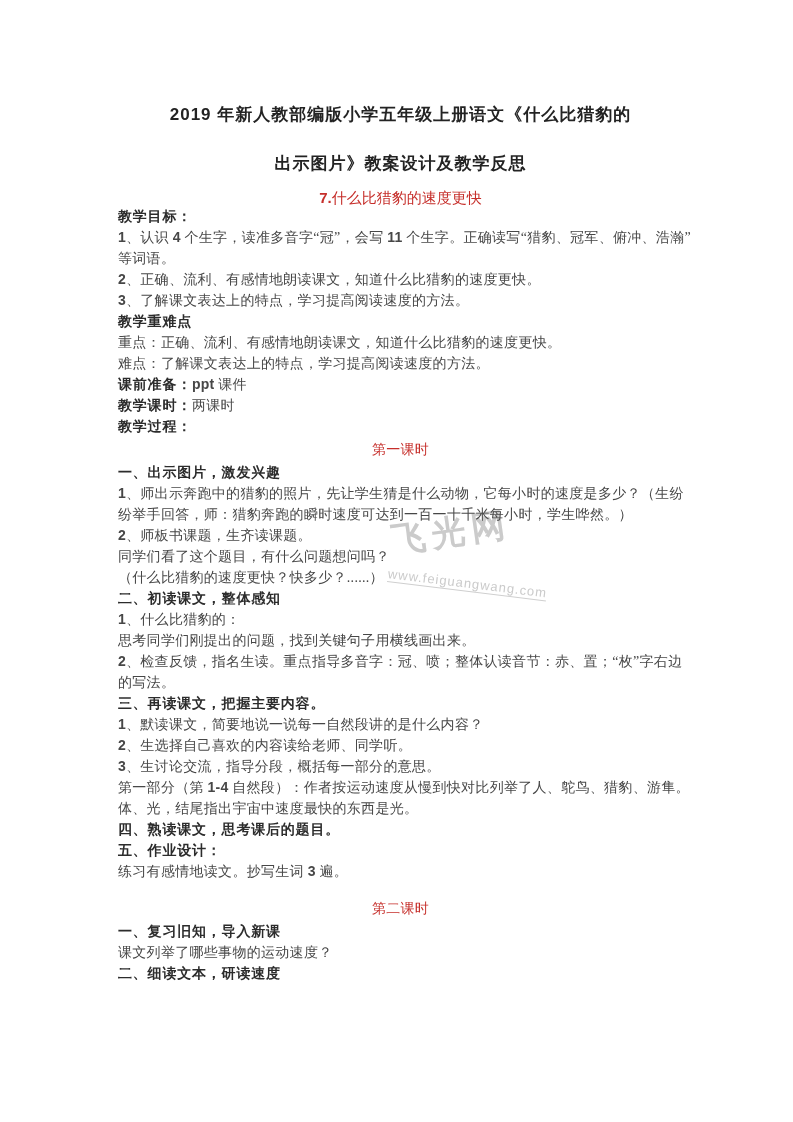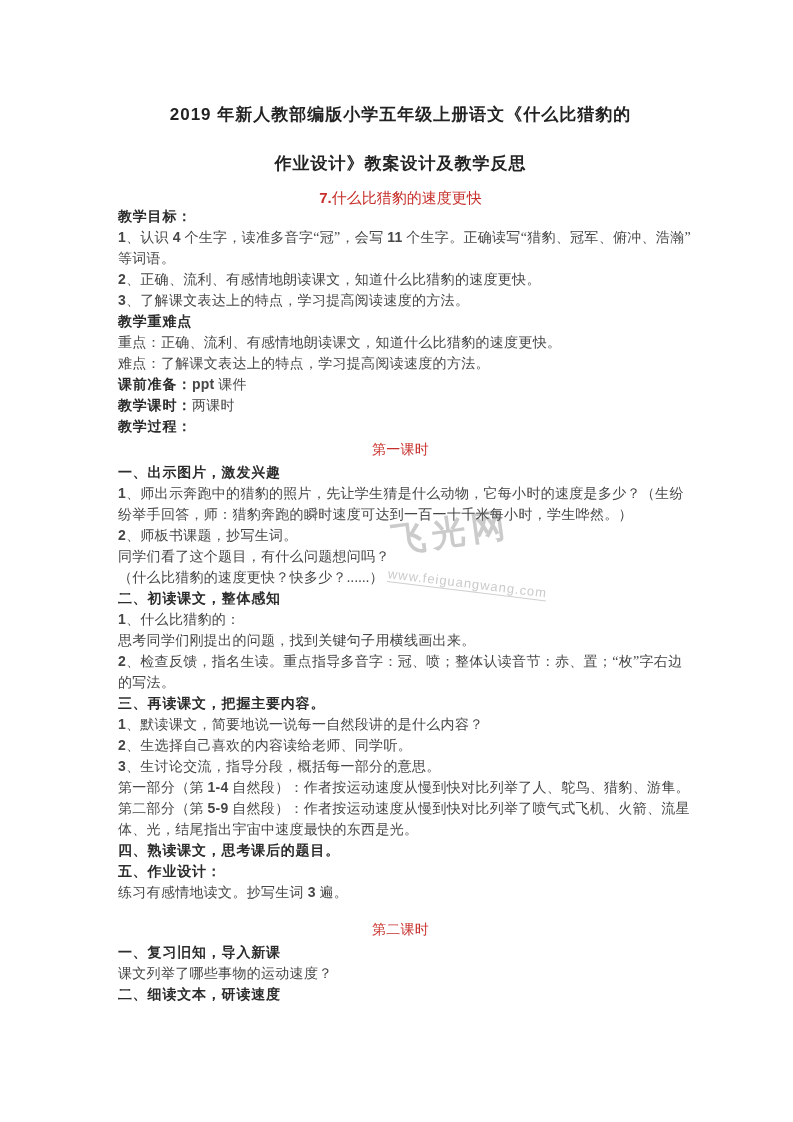--- a/index.html
+++ b/index.html
@@ -95,55 +95,54 @@
 <body>
 
 <div class="page">
   <div class="watermark">
     <span class="logo">飞光网</span>
     <span class="url">www.feiguangwang.com</span>
   </div>
   <div class="content">
     <div class="doc-title">
       <div>2019 年新人教部编版小学五年级上册语文《什么比猎豹的</div>
-      <div>作业设计》教案设计及教学反思</div>
+      <div>出示图片》教案设计及教学反思</div>
     </div>
     <div class="subtitle">
       <span class="num">7.</span><span>什么比猎豹的速度更快</span>
     </div>
     <div class="doc-body">
         <div class="line heading"><span class="seg-b">教学目标：</span></div>
         <div class="line body"><span class="seg-n">1</span><span class="seg-p">、认识 </span><span class="seg-n">4</span><span class="seg-p"> 个生字，读准多音字“冠”，会写 </span><span class="seg-n">11</span><span class="seg-p"> 个生字。正确读写“猎豹、冠军、俯冲、浩瀚”</span></div>
         <div class="line body"><span class="seg-p">等词语。</span></div>
         <div class="line body"><span class="seg-n">2</span><span class="seg-p">、正确、流利、有感情地朗读课文，知道什么比猎豹的速度更快。</span></div>
         <div class="line body"><span class="seg-n">3</span><span class="seg-p">、了解课文表达上的特点，学习提高阅读速度的方法。</span></div>
         <div class="line heading"><span class="seg-b">教学重难点</span></div>
         <div class="line body"><span class="seg-p">重点：正确、流利、有感情地朗读课文，知道什么比猎豹的速度更快。</span></div>
         <div class="line body"><span class="seg-p">难点：了解课文表达上的特点，学习提高阅读速度的方法。</span></div>
         <div class="line body"><span class="seg-b">课前准备：</span><span class="seg-n">ppt</span><span class="seg-p"> 课件</span></div>
         <div class="line body"><span class="seg-b">教学课时：</span><span class="seg-p">两课时</span></div>
         <div class="line heading"><span class="seg-b">教学过程：</span></div>
         <div class="line chapter"><span class="seg-p">第一课时</span></div>
         <div class="line heading"><span class="seg-b">一、出示图片，激发兴趣</span></div>
         <div class="line body"><span class="seg-n">1</span><span class="seg-p">、师出示奔跑中的猎豹的照片，先让学生猜是什么动物，它每小时的速度是多少？（生纷</span></div>
         <div class="line body"><span class="seg-p">纷举手回答，师：猎豹奔跑的瞬时速度可达到一百一十千米每小时，学生哗然。）</span></div>
-        <div class="line body"><span class="seg-n">2</span><span class="seg-p">、师板书课题，抄写生词。</span></div>
+        <div class="line body"><span class="seg-n">2</span><span class="seg-p">、师板书课题，生齐读课题。</span></div>
         <div class="line body"><span class="seg-p">同学们看了这个题目，有什么问题想问吗？</span></div>
         <div class="line body"><span class="seg-p">（什么比猎豹的速度更快？快多少？......）</span></div>
         <div class="line heading"><span class="seg-b">二、初读课文，整体感知</span></div>
         <div class="line body"><span class="seg-n">1</span><span class="seg-p">、什么比猎豹的：</span></div>
         <div class="line body"><span class="seg-p">思考同学们刚提出的问题，找到关键句子用横线画出来。</span></div>
         <div class="line body"><span class="seg-n">2</span><span class="seg-p">、检查反馈，指名生读。重点指导多音字：冠、喷；整体认读音节：赤、置；“枚”字右边</span></div>
         <div class="line body"><span class="seg-p">的写法。</span></div>
         <div class="line heading"><span class="seg-b">三、再读课文，把握主要内容。</span></div>
         <div class="line body"><span class="seg-n">1</span><span class="seg-p">、默读课文，简要地说一说每一自然段讲的是什么内容？</span></div>
         <div class="line body"><span class="seg-n">2</span><span class="seg-p">、生选择自己喜欢的内容读给老师、同学听。</span></div>
         <div class="line body"><span class="seg-n">3</span><span class="seg-p">、生讨论交流，指导分段，概括每一部分的意思。</span></div>
         <div class="line body"><span class="seg-p">第一部分（第 </span><span class="seg-n">1-4</span><span class="seg-p"> 自然段）：作者按运动速度从慢到快对比列举了人、鸵鸟、猎豹、游隼。</span></div>
-        <div class="line body"><span class="seg-p">第二部分（第 </span><span class="seg-n">5-9</span><span class="seg-p"> 自然段）：作者按运动速度从慢到快对比列举了喷气式飞机、火箭、流星</span></div>
         <div class="line body"><span class="seg-p">体、光，结尾指出宇宙中速度最快的东西是光。</span></div>
         <div class="line heading"><span class="seg-b">四、熟读课文，思考课后的题目。</span></div>
         <div class="line heading"><span class="seg-b">五、作业设计：</span></div>
         <div class="line body"><span class="seg-p">练习有感情地读文。抄写生词 </span><span class="seg-n">3</span><span class="seg-p"> 遍。</span></div>
         <div class="line blank"></div>
         <div class="line chapter"><span class="seg-p">第二课时</span></div>
         <div class="line heading"><span class="seg-b">一、复习旧知，导入新课</span></div>
         <div class="line body"><span class="seg-p">课文列举了哪些事物的运动速度？</span></div>
         <div class="line heading"><span class="seg-b">二、细读文本，研读速度</span></div>
       </div>

